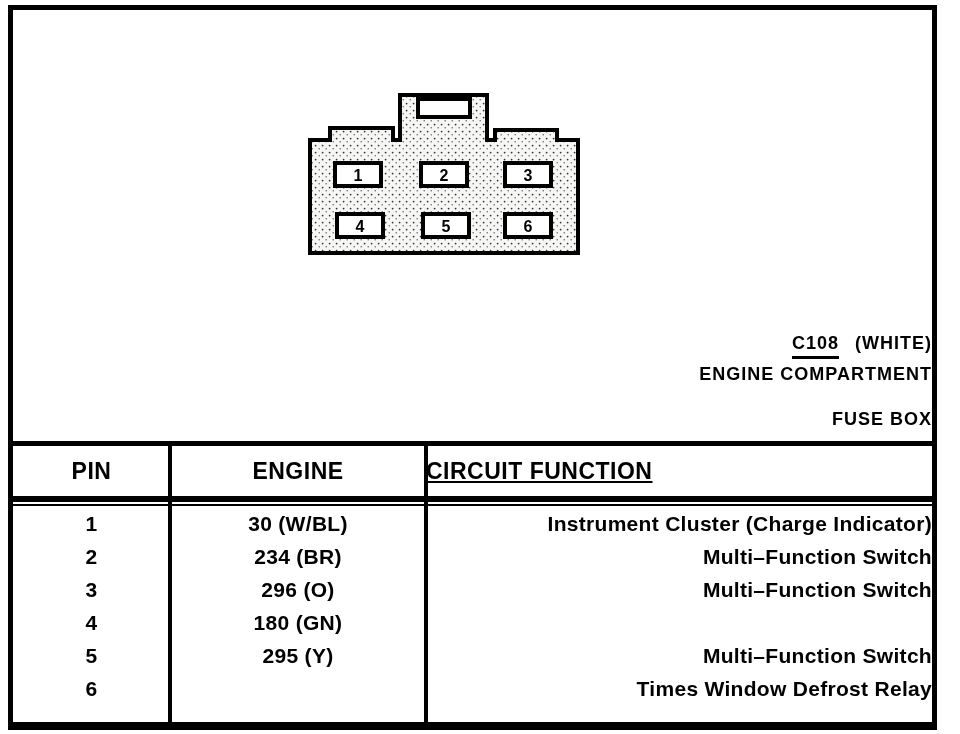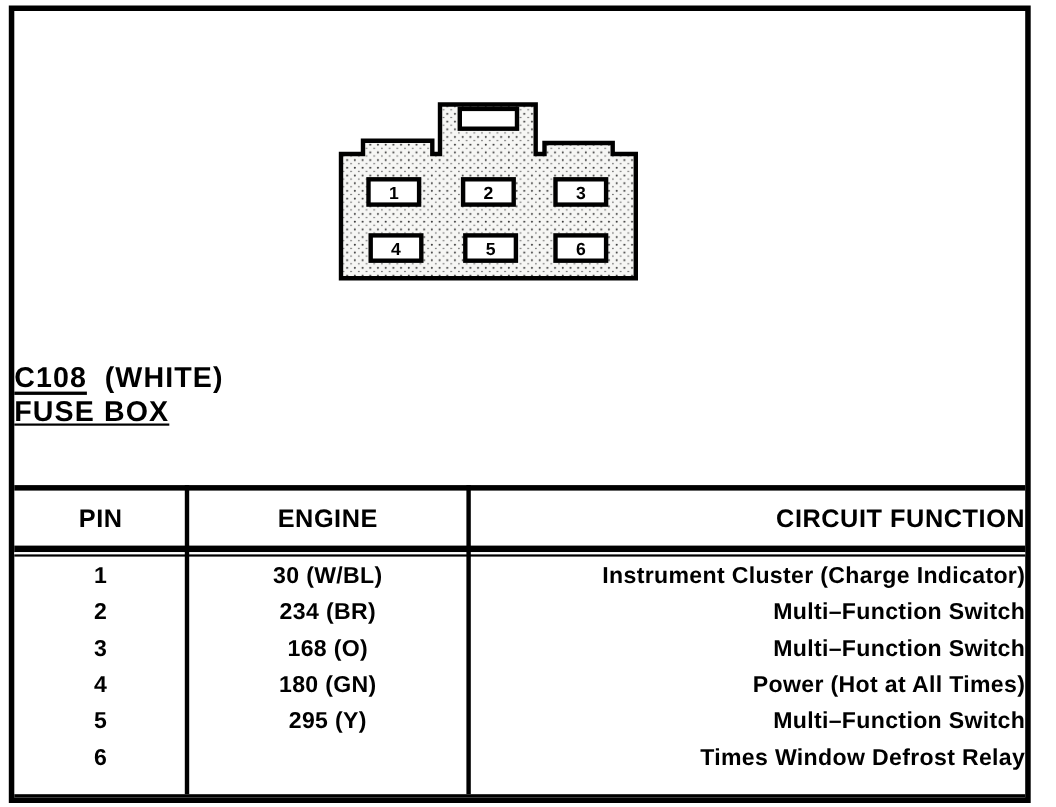--- a/index.html
+++ b/index.html
@@ -17,45 +17,45 @@
   }
   
   .connector-svg { position:absolute; left:287px; top:78px; }
   .connector-svg text {
     font-family:"Liberation Sans", sans-serif;
     font-weight:bold; font-size:16px;
   }
   
   .title-block {
     position:absolute; left:0; top:318px; width:100%;
-    text-align:left; font-weight:bold; font-size:26px;
+    text-align:right; font-weight:bold; font-size:18px;
     line-height:30px; letter-spacing:1px;
   }
   .title-id {
     border-bottom:3px solid #000; padding-bottom:1px;
     margin-right:16px; display:inline-block; line-height:24px;
   }
-  .title-line3 { margin-top:0;text-decoration:underline; }
+  .title-line3 { margin-top:15px; }
   
   .pin-table {
     position:absolute; left:0; top:431px; width:919px; bottom:0;
     border-bottom:3px solid #000;
   }
   .rule-top   { height:5px; background:#000; }
   .rule-thick { height:6px; background:#000; }
   .rule-gap   { height:2px; background:#fff; }
   .rule-thin  { height:2px; background:#000; }
   .thead {
     height:50px; display:flex; align-items:center;
     font-size:23px; font-weight:bold; letter-spacing:0.5px;
   }
   .c1 { width:157px; text-align:center; }
   .c2 { width:256px; text-align:center; }
   .c3 { flex:1; }
-  .thead .c3 { text-align:right; }
+  .thead .c3 { text-align:left;text-decoration:underline; }
   .tbody { padding-top:1px; }
   .trow {
     height:33px; display:flex; align-items:center;
     font-size:21px; font-weight:bold; letter-spacing:0.3px;
   }
   .trow .c3 { text-align:right; padding-left:14px; }
   .vdiv { position:absolute; top:0; bottom:0; width:4px; background:#000; }
   .vdiv-1 { left:155px; }
   .vdiv-2 { left:411px; }
 </style>
@@ -98,20 +98,21 @@
     <g>
       <rect x="205" y="126" width="46" height="23" fill="#fff" stroke="#000" stroke-width="4"></rect>
       <text x="228" y="144" text-anchor="middle">6</text>
     </g>
   </svg>
 
   <div class="title-block">
     <div>
       <span class="title-id">C108</span><span>(WHITE)</span>
     </div>
+    <div>ENGINE COMPARTMENT</div>
     <div class="title-line3">FUSE BOX</div>
   </div>
 
   <div class="pin-table">
     <div class="rule-top"></div>
     <div class="thead">
       <div class="c1">PIN</div>
       <div class="c2">ENGINE</div>
       <div class="c3">CIRCUIT FUNCTION</div>
     </div>
@@ -125,27 +126,26 @@
         <div class="c2">30 (W/BL)</div>
         <div class="c3">Instrument Cluster (Charge Indicator)</div>
       </div>
       <div class="trow">
         <div class="c1">2</div>
         <div class="c2">234 (BR)</div>
         <div class="c3">Multi–Function Switch</div>
       </div>
       <div class="trow">
         <div class="c1">3</div>
-        <div class="c2">168 (O)</div>
+        <div class="c2">296 (O)</div>
         <div class="c3">Multi–Function Switch</div>
       </div>
       <div class="trow">
         <div class="c1">4</div>
         <div class="c2">180 (GN)</div>
-        <div class="c3">Power (Hot at All Times)</div>
       </div>
       <div class="trow">
         <div class="c1">5</div>
         <div class="c2">295 (Y)</div>
         <div class="c3">Multi–Function Switch</div>
       </div>
       <div class="trow">
         <div class="c1">6</div>
         <div class="c3">Times Window Defrost Relay</div>
       </div>

